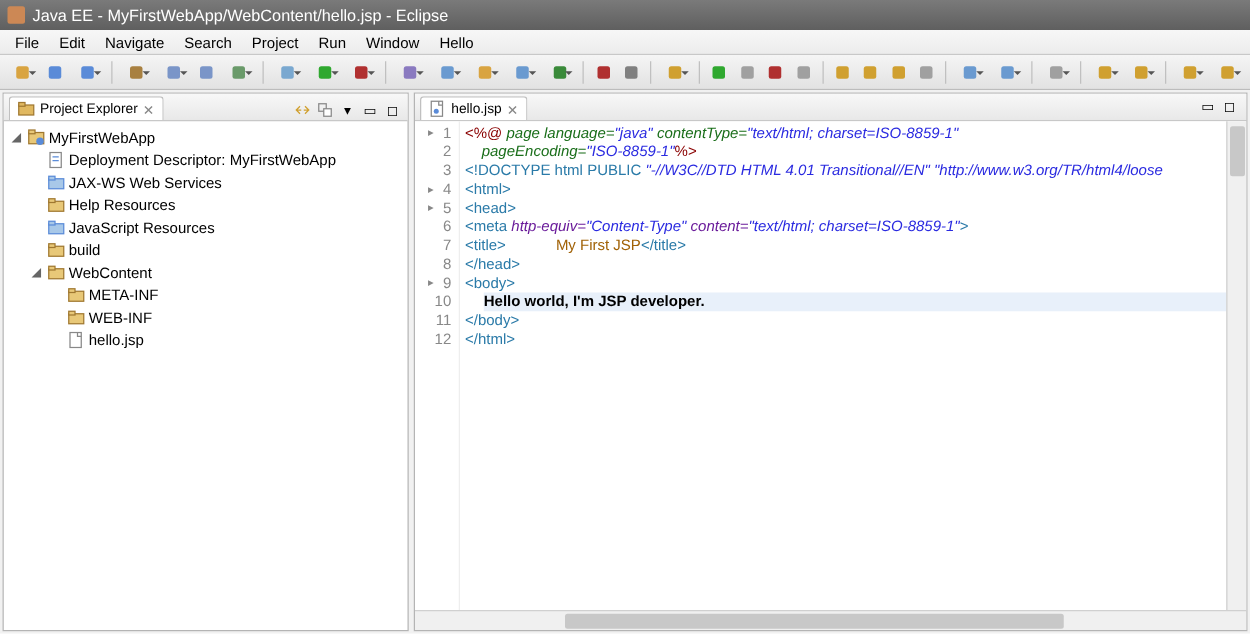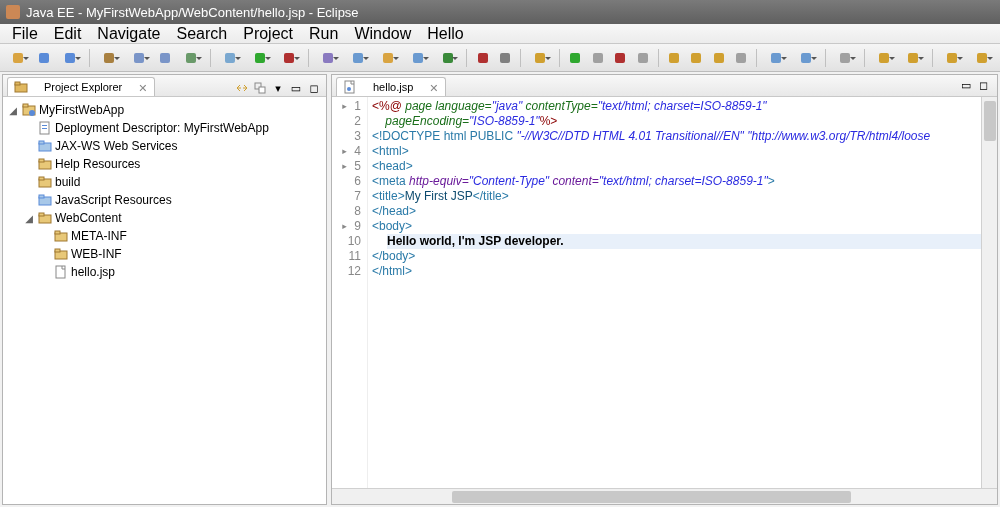--- a/index.html
+++ b/index.html
@@ -1,38 +1,38 @@
 <!DOCTYPE html>
 <html><head>
 <meta charset="utf-8">
 <style>
 * { margin: 0; padding: 0; box-sizing: border-box; font-family: "Segoe UI", Tahoma, sans-serif; }
 body { width: 1000px; height: 507px; background: #fff; font-size: 11px; color: #000; overflow: hidden; }
 
 .titlebar { height: 24px; background: linear-gradient(#7a7a7a,#5f5f5f); color: #fff; display: flex; align-items: center; padding: 0 6px; font-size: 13px; }
 .titlebar .icon { width: 14px; height: 14px; background: #c85; border-radius: 2px; margin-right: 6px; }
 
-.menubar { height: 20px; background: linear-gradient(#f7f7f7,#ececec); display: flex; align-items: center; padding: 0 4px; border-bottom: 1px solid #c8c8c8; font-size: 16px; }
+.menubar { height: 20px; background: linear-gradient(#f7f7f7,#ececec); display: flex; align-items: center; padding: 0 4px; border-bottom: 1px solid #c8c8c8; font-size: 12px; }
 .menubar span { padding: 2px 8px; cursor: default; }
 
 .toolbar { height: 28px; background: linear-gradient(#f5f5f5,#e2e2e2); border-bottom: 1px solid #bcbcbc; display: flex; align-items: center; padding: 0 4px; gap: 2px; }
 .tbtn { width: 22px; height: 22px; display: flex; align-items: center; justify-content: center; border: 1px solid transparent; border-radius: 2px; }
 .tbtn.drop { width: 30px; position: relative; }
 .tbtn.drop::after { content: ""; position: absolute; right: 2px; top: 9px; border: 3px solid transparent; border-top-color: #555; }
 .tsep { width: 1px; height: 18px; background: #c0c0c0; margin: 0 3px; }
 .ticon { width: 14px; height: 14px; display: block; }
 
 .workspace { display: flex; height: calc(100% - 72px); background: #f1f1f1; }
 .view { background: #fff; border: 1px solid #b4b4b4; margin: 2px; display: flex; flex-direction: column; }
 
 .left { width: 325px; }
 .right { flex: 1; }
 
 .view-tabs { height: 22px; background: linear-gradient(#f8f8f8,#e8e8e8); border-bottom: 1px solid #c8c8c8; display: flex; align-items: flex-end; padding: 0 4px; }
-.tab { display: flex; align-items: center; gap: 16px; padding: 2px 6px; background: #fff; border: 1px solid #c0c0c0; border-bottom: none; border-radius: 3px 3px 0 0; font-size: 11px; }
+.tab { display: flex; align-items: center; gap: 4px; padding: 2px 6px; background: #fff; border: 1px solid #c0c0c0; border-bottom: none; border-radius: 3px 3px 0 0; font-size: 11px; }
 .tab .close { width: 10px; height: 10px; color: #888; }
 .tab-tools { margin-left: auto; display: flex; gap: 2px; }
 .tab-tools .tbtn { width: 16px; height: 16px; }
 
 .tree { flex: 1; overflow: auto; padding: 4px 2px; font-size: 12px; }
 .tree ul { list-style: none; }
 .tree li { white-space: nowrap; }
 .tree .row { display: flex; align-items: center; height: 18px; padding: 0 2px; }
 .tree .toggle { width: 12px; text-align: center; color: #666; font-size: 10px; }
 .tree .ticon2 { width: 14px; height: 14px; margin: 0 3px; flex-shrink: 0; }
@@ -40,21 +40,21 @@
 
 .editor-body { flex: 1; display: flex; position: relative; overflow: hidden; }
 .gutter { width: 36px; background: #fff; text-align: right; padding: 2px 6px 0 0; color: #888; font-family: Consolas, monospace; font-size: 12px; border-right: 1px solid #eee; }
 .gutter div { height: 15px; line-height: 15px; }
 .gutter .exp::before { content: "▸"; color: #888; font-size: 9px; position: absolute; margin-left: -12px; }
 .code { flex: 1; font-family: Consolas, "Courier New", monospace; font-size: 12px; padding: 2px 4px 0 4px; overflow: auto; white-space: pre; background: #fff; }
 .code .ln { height: 15px; line-height: 15px; }
 .code .hl { background: #e8f0fa; margin-left: 15px; }
 
 .c-tag { color: #2a7aa8; }
-.c-txt { color: #0c4a6e; }
+.c-txt { color: #a16207; margin-left: 40px; }
 .c-attr { color: #6a1b9a; font-style: italic; }
 .c-str { color: #2a2ae0; font-style: italic; }
 .c-jsp { color: #8a0000; }
 .c-kw { color: #1a6e1a; font-style: italic; }
 .c-bold { font-weight: bold; color: #000; }
 
 .hscroll { height: 16px; background: #f0f0f0; border-top: 1px solid #d0d0d0; position: relative; }
 .hscroll .thumb { position: absolute; left: 18%; width: 60%; top: 2px; height: 12px; background: #c8c8c8; border-radius: 2px; }
 .vscroll { position: absolute; right: 0; top: 22px; bottom: 16px; width: 16px; background: #f0f0f0; border-left: 1px solid #d0d0d0; }
 .vscroll .thumb { position: absolute; top: 4px; left: 2px; width: 12px; height: 40px; background: #c8c8c8; border-radius: 2px; }
@@ -330,34 +330,34 @@
                     <rect x="1" y="4" width="12" height="8" fill="#e8c878" stroke="#a07830"></rect>
                     <rect x="1" y="2" width="5" height="3" fill="#e8c878" stroke="#a07830"></rect>
                   </svg>
                   <span>Help Resources</span>
                 </div>
               </li>
               <li>
                 <div class="row">
                   <span class="toggle"></span>
                   <svg class="ticon2" viewBox="0 0 14 14">
+                    <rect x="1" y="4" width="12" height="8" fill="#a8c8e8" stroke="#5a8bd8"></rect>
+                    <rect x="1" y="2" width="5" height="3" fill="#a8c8e8" stroke="#5a8bd8"></rect>
+                  </svg>
+                  <span>JavaScript Resources</span>
+                </div>
+              </li>
+              <li>
+                <div class="row">
+                  <span class="toggle"></span>
+                  <svg class="ticon2" viewBox="0 0 14 14">
                     <rect x="1" y="4" width="12" height="8" fill="#e8c878" stroke="#a07830"></rect>
                     <rect x="1" y="2" width="5" height="3" fill="#e8c878" stroke="#a07830"></rect>
                   </svg>
                   <span>build</span>
-                </div>
-              </li>
-              <li>
-                <div class="row">
-                  <span class="toggle"></span>
-                  <svg class="ticon2" viewBox="0 0 14 14">
-                    <rect x="1" y="4" width="12" height="8" fill="#a8c8e8" stroke="#5a8bd8"></rect>
-                    <rect x="1" y="2" width="5" height="3" fill="#a8c8e8" stroke="#5a8bd8"></rect>
-                  </svg>
-                  <span>JavaScript Resources</span>
                 </div>
               </li>
               <li>
                 <div class="row">
                   <span class="toggle">◢</span>
                   <svg class="ticon2" viewBox="0 0 14 14">
                     <rect x="1" y="4" width="12" height="8" fill="#e8c878" stroke="#a07830"></rect>
                     <rect x="1" y="2" width="5" height="3" fill="#e8c878" stroke="#a07830"></rect>
                   </svg>
                   <span>WebContent</span>

